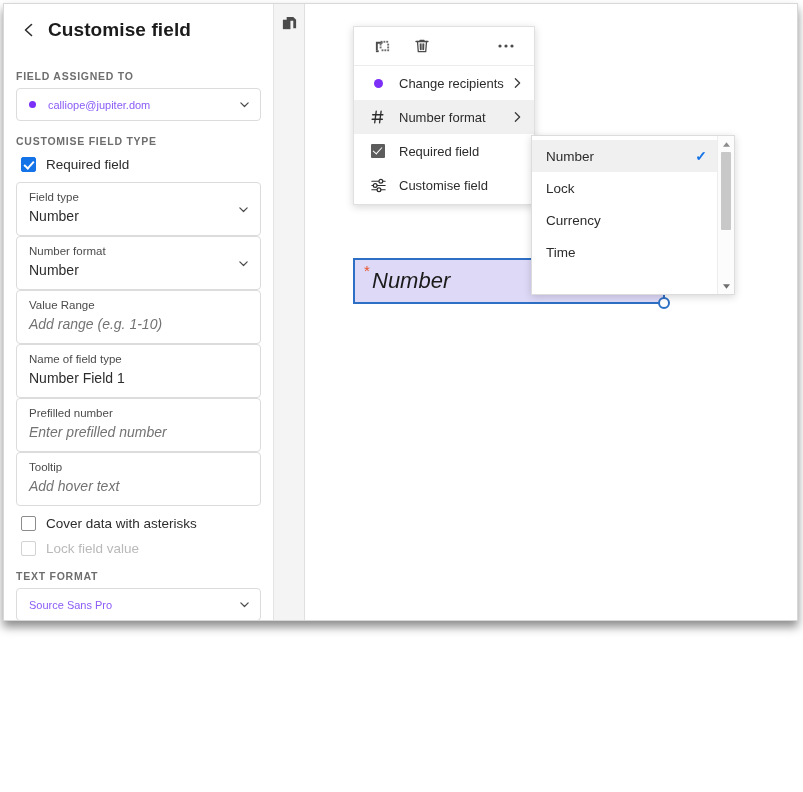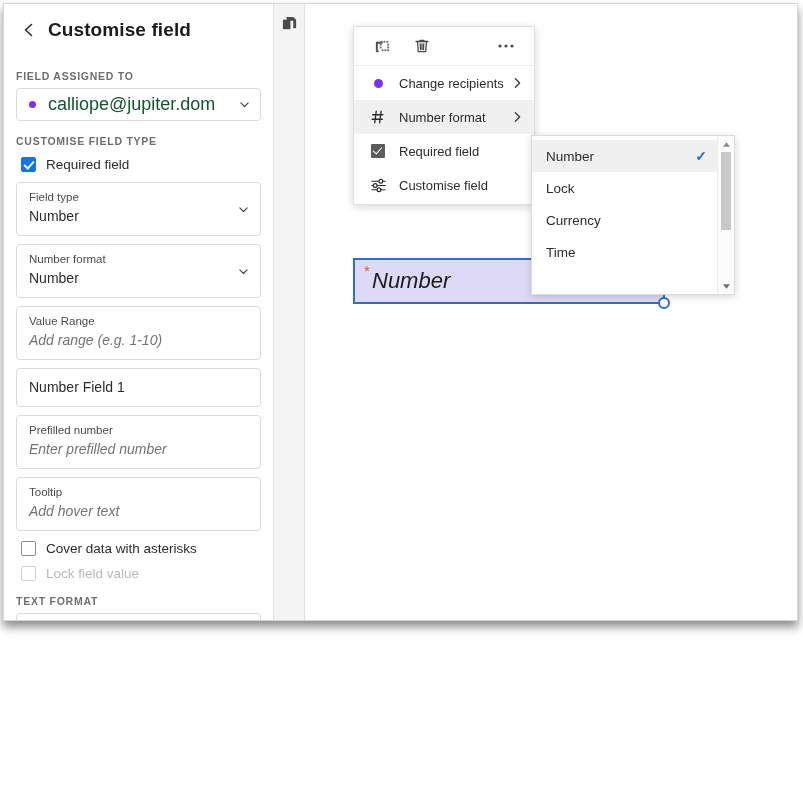--- a/index.html
+++ b/index.html
@@ -93,22 +93,22 @@
   }
   .select-box .dot {
     width: 7px;
     height: 7px;
     border-radius: 50%;
     background: #7b2ff7;
     margin-right: 12px;
     flex: 0 0 auto;
   }
   .select-box .val {
-    font-size: 18px;
-    color: #14532d;
+    font-size: 11px;
+    color: #8b5cf6;
     flex: 1 1 auto;
     white-space: nowrap;
     overflow: hidden;
     text-overflow: ellipsis;
   }
   .chev {
     flex: 0 0 auto;
     width: 16px;
     height: 16px;
     display: flex;
@@ -153,21 +153,20 @@
   }
   .check-row .clabel { font-size: 13.5px; color: #2c2c2c; }
   .check-row.disabled .clabel { color: #b9b9b9; }
 
   
   .field-box {
     border: 1px solid #dcdcdc;
     border-radius: 4px;
     background: #fff;
     padding: 7px 12px 8px 12px;
-    margin-bottom: 8px;
     position: relative;
     box-sizing: border-box;
     cursor: text;
   }
   .field-box.selectish { cursor: pointer; padding-right: 30px; }
   .fb-label {
     font-size: 11.5px;
     color: #4b4b4b;
     line-height: 15px;
   }
@@ -498,20 +497,21 @@
               </svg>
         </span>
       </div>
 
       <div class="field-box">
         <div class="fb-label">Value Range</div>
         <div class="fb-value placeholder">Add range (e.g. 1-10)</div>
       </div>
 
       <div class="field-box">
+        <div class="fb-label">Name of field type</div>
         <div class="fb-value">Number Field 1</div>
       </div>
 
 
       <div class="field-box">
         <div class="fb-label">Prefilled number</div>
         <div class="fb-value placeholder">Enter prefilled number</div>
       </div>
 
       <div class="field-box">

